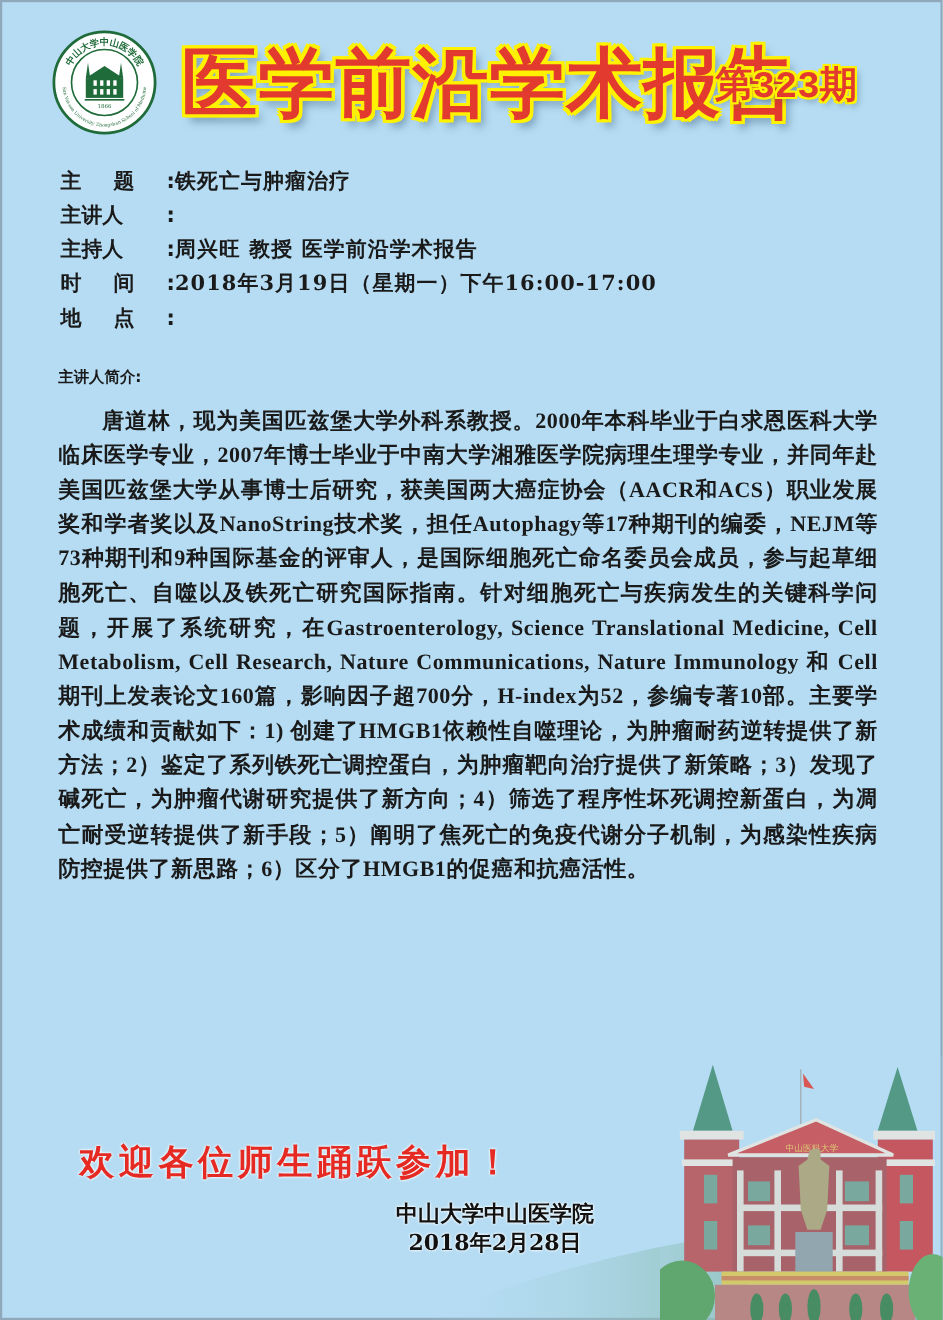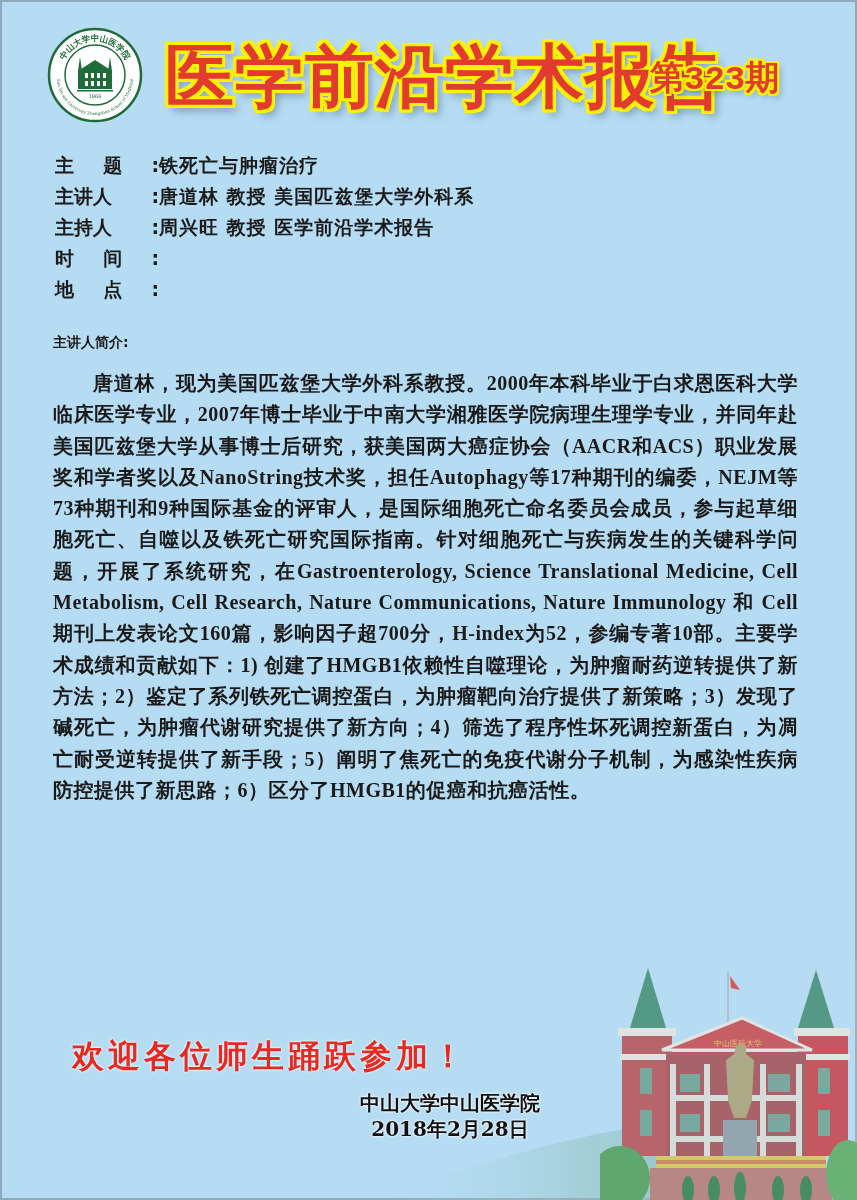--- a/index.html
+++ b/index.html
@@ -117,35 +117,35 @@
         <span>题</span>
         <span class="colon">:</span>
     </div>
     <div class="info-value">铁死亡与肿瘤治疗</div>
   </div>
   <div class="info-row">
     <div class="info-label">
       <span>主讲人</span>
         <span class="colon">:</span>
     </div>
-    <div class="info-value">唐道林 教授 美国匹兹堡大学外科系</div>
   </div>
   <div class="info-row">
     <div class="info-label">
       <span>主持人</span>
         <span class="colon">:</span>
     </div>
     <div class="info-value">周兴旺 教授 医学前沿学术报告</div>
   </div>
   <div class="info-row">
     <div class="info-label">
       <span>时</span>
         <span>间</span>
         <span class="colon">:</span>
     </div>
+    <div class="info-value">2018年3月19日（星期一）下午16:00-17:00</div>
   </div>
   <div class="info-row">
     <div class="info-label">
       <span>地</span>
         <span>点</span>
         <span class="colon">:</span>
     </div>
   </div>
 </div>
 

